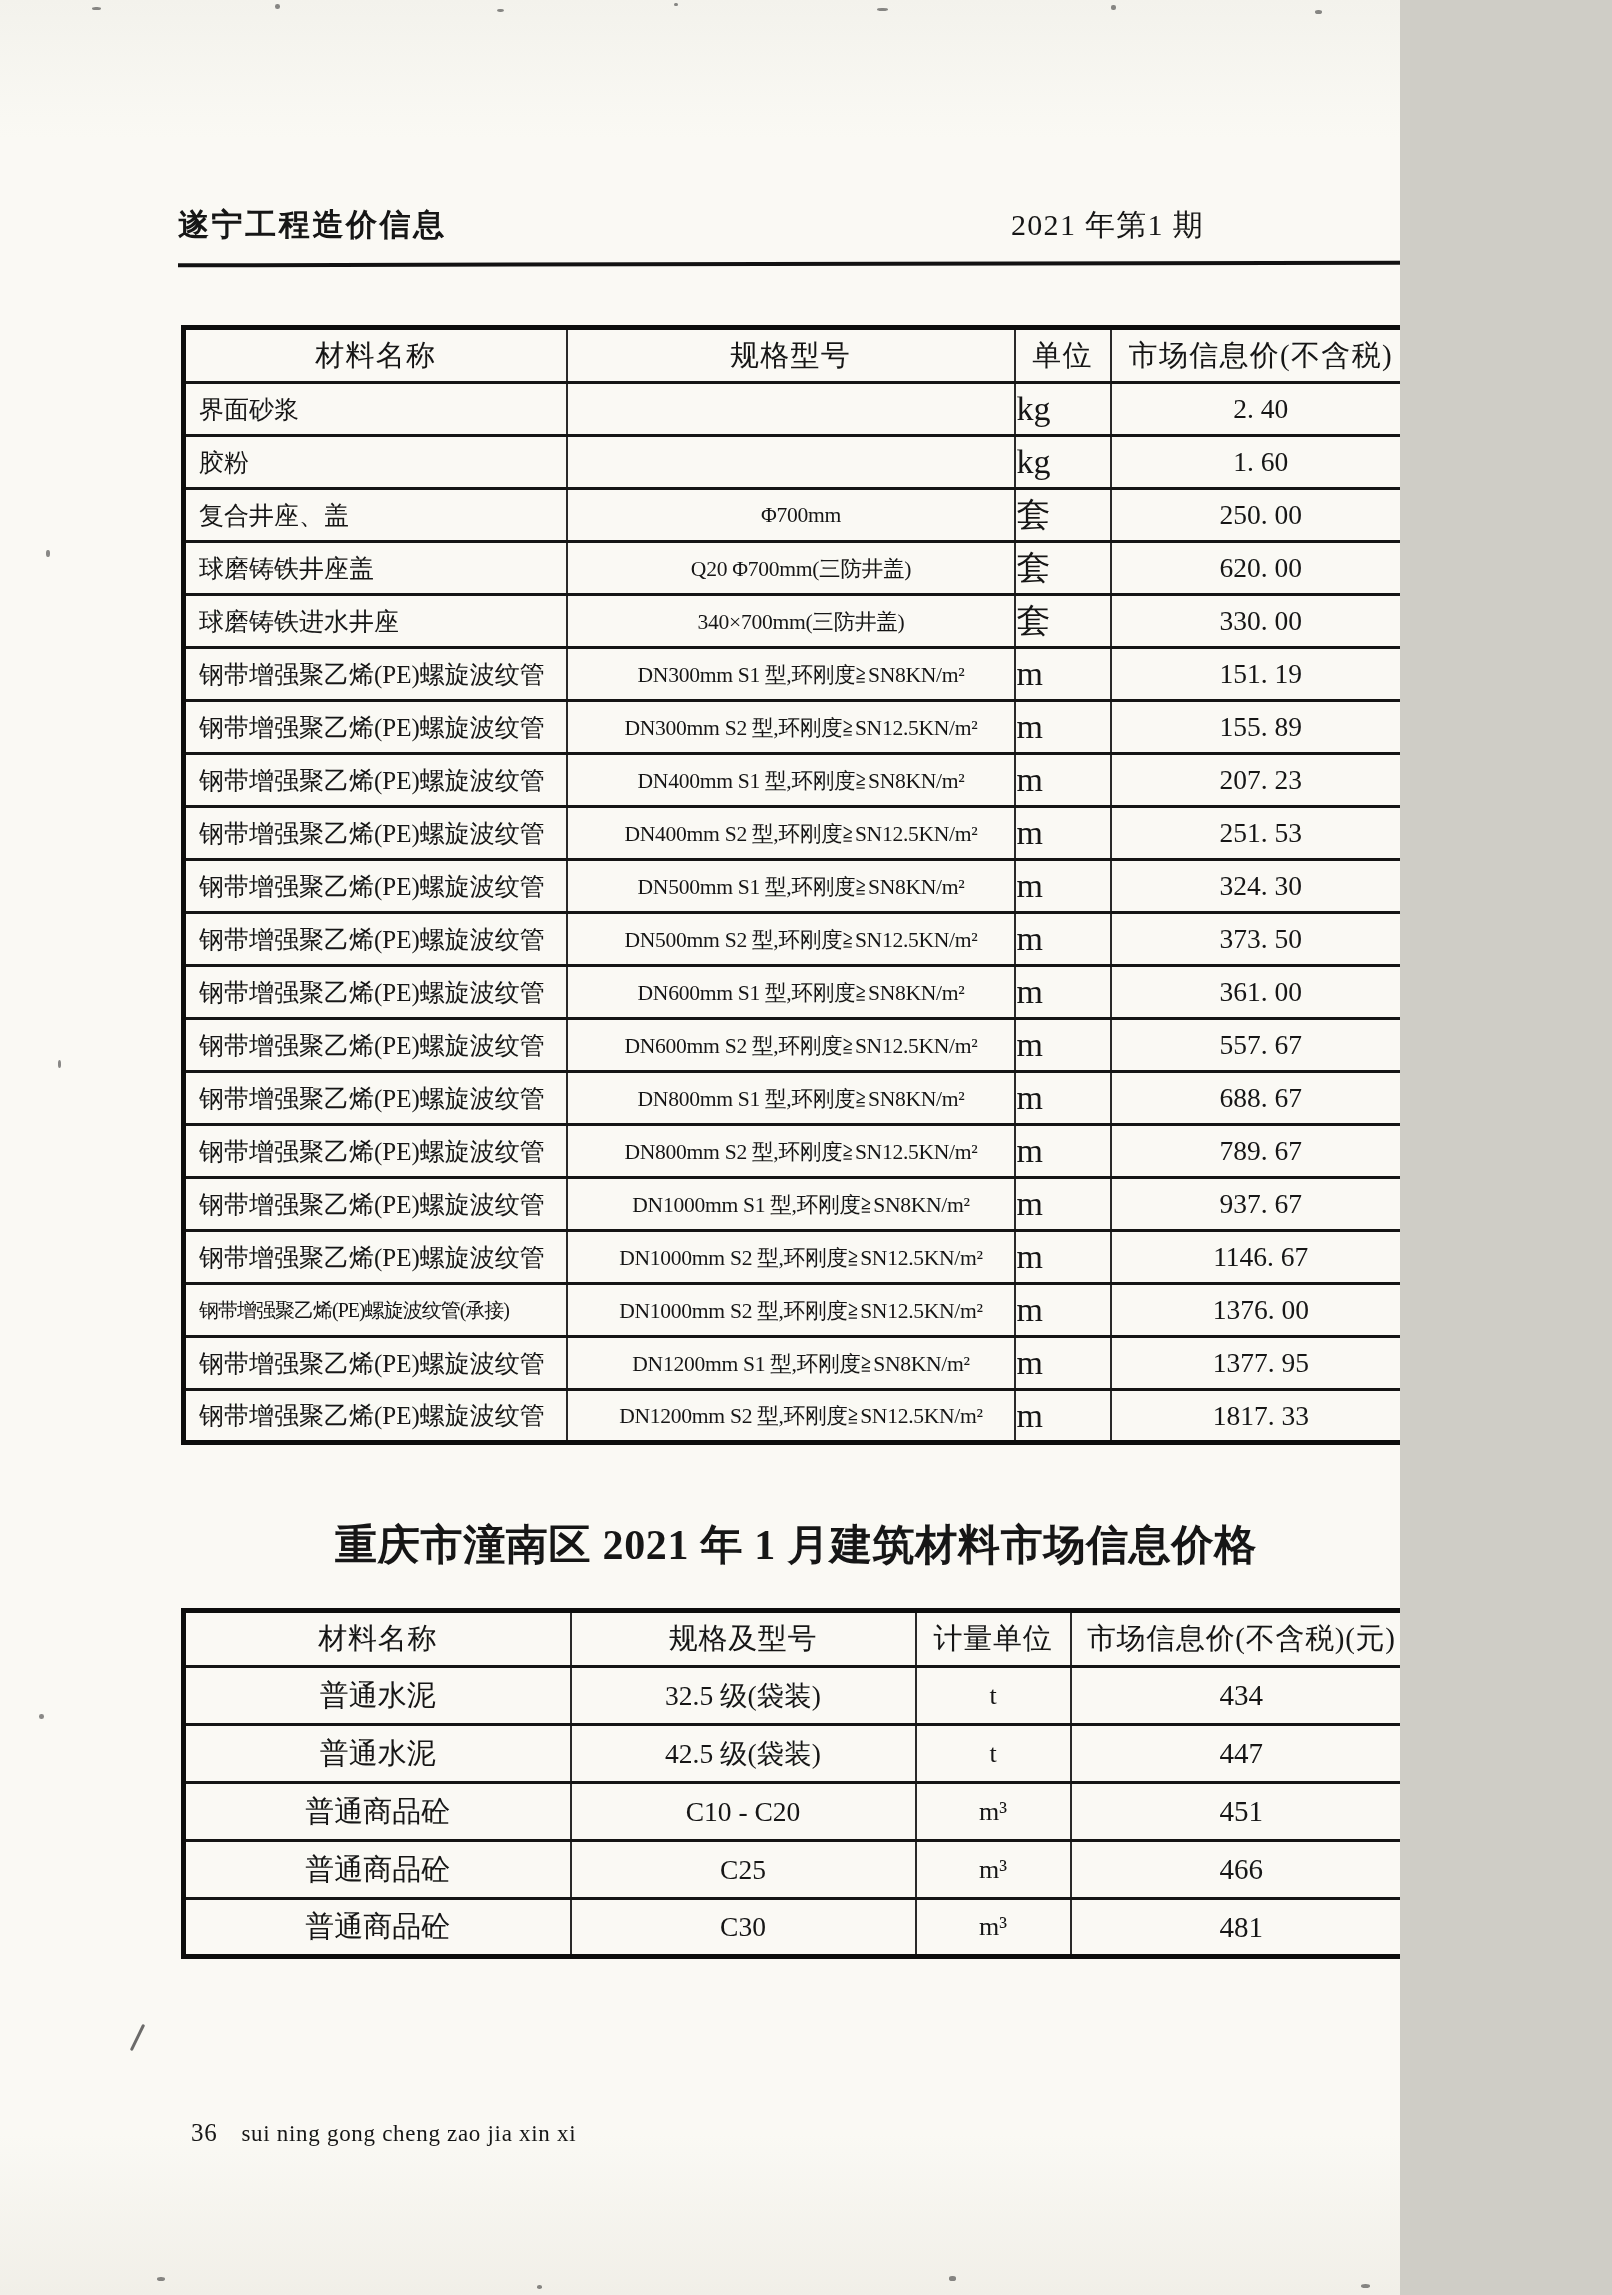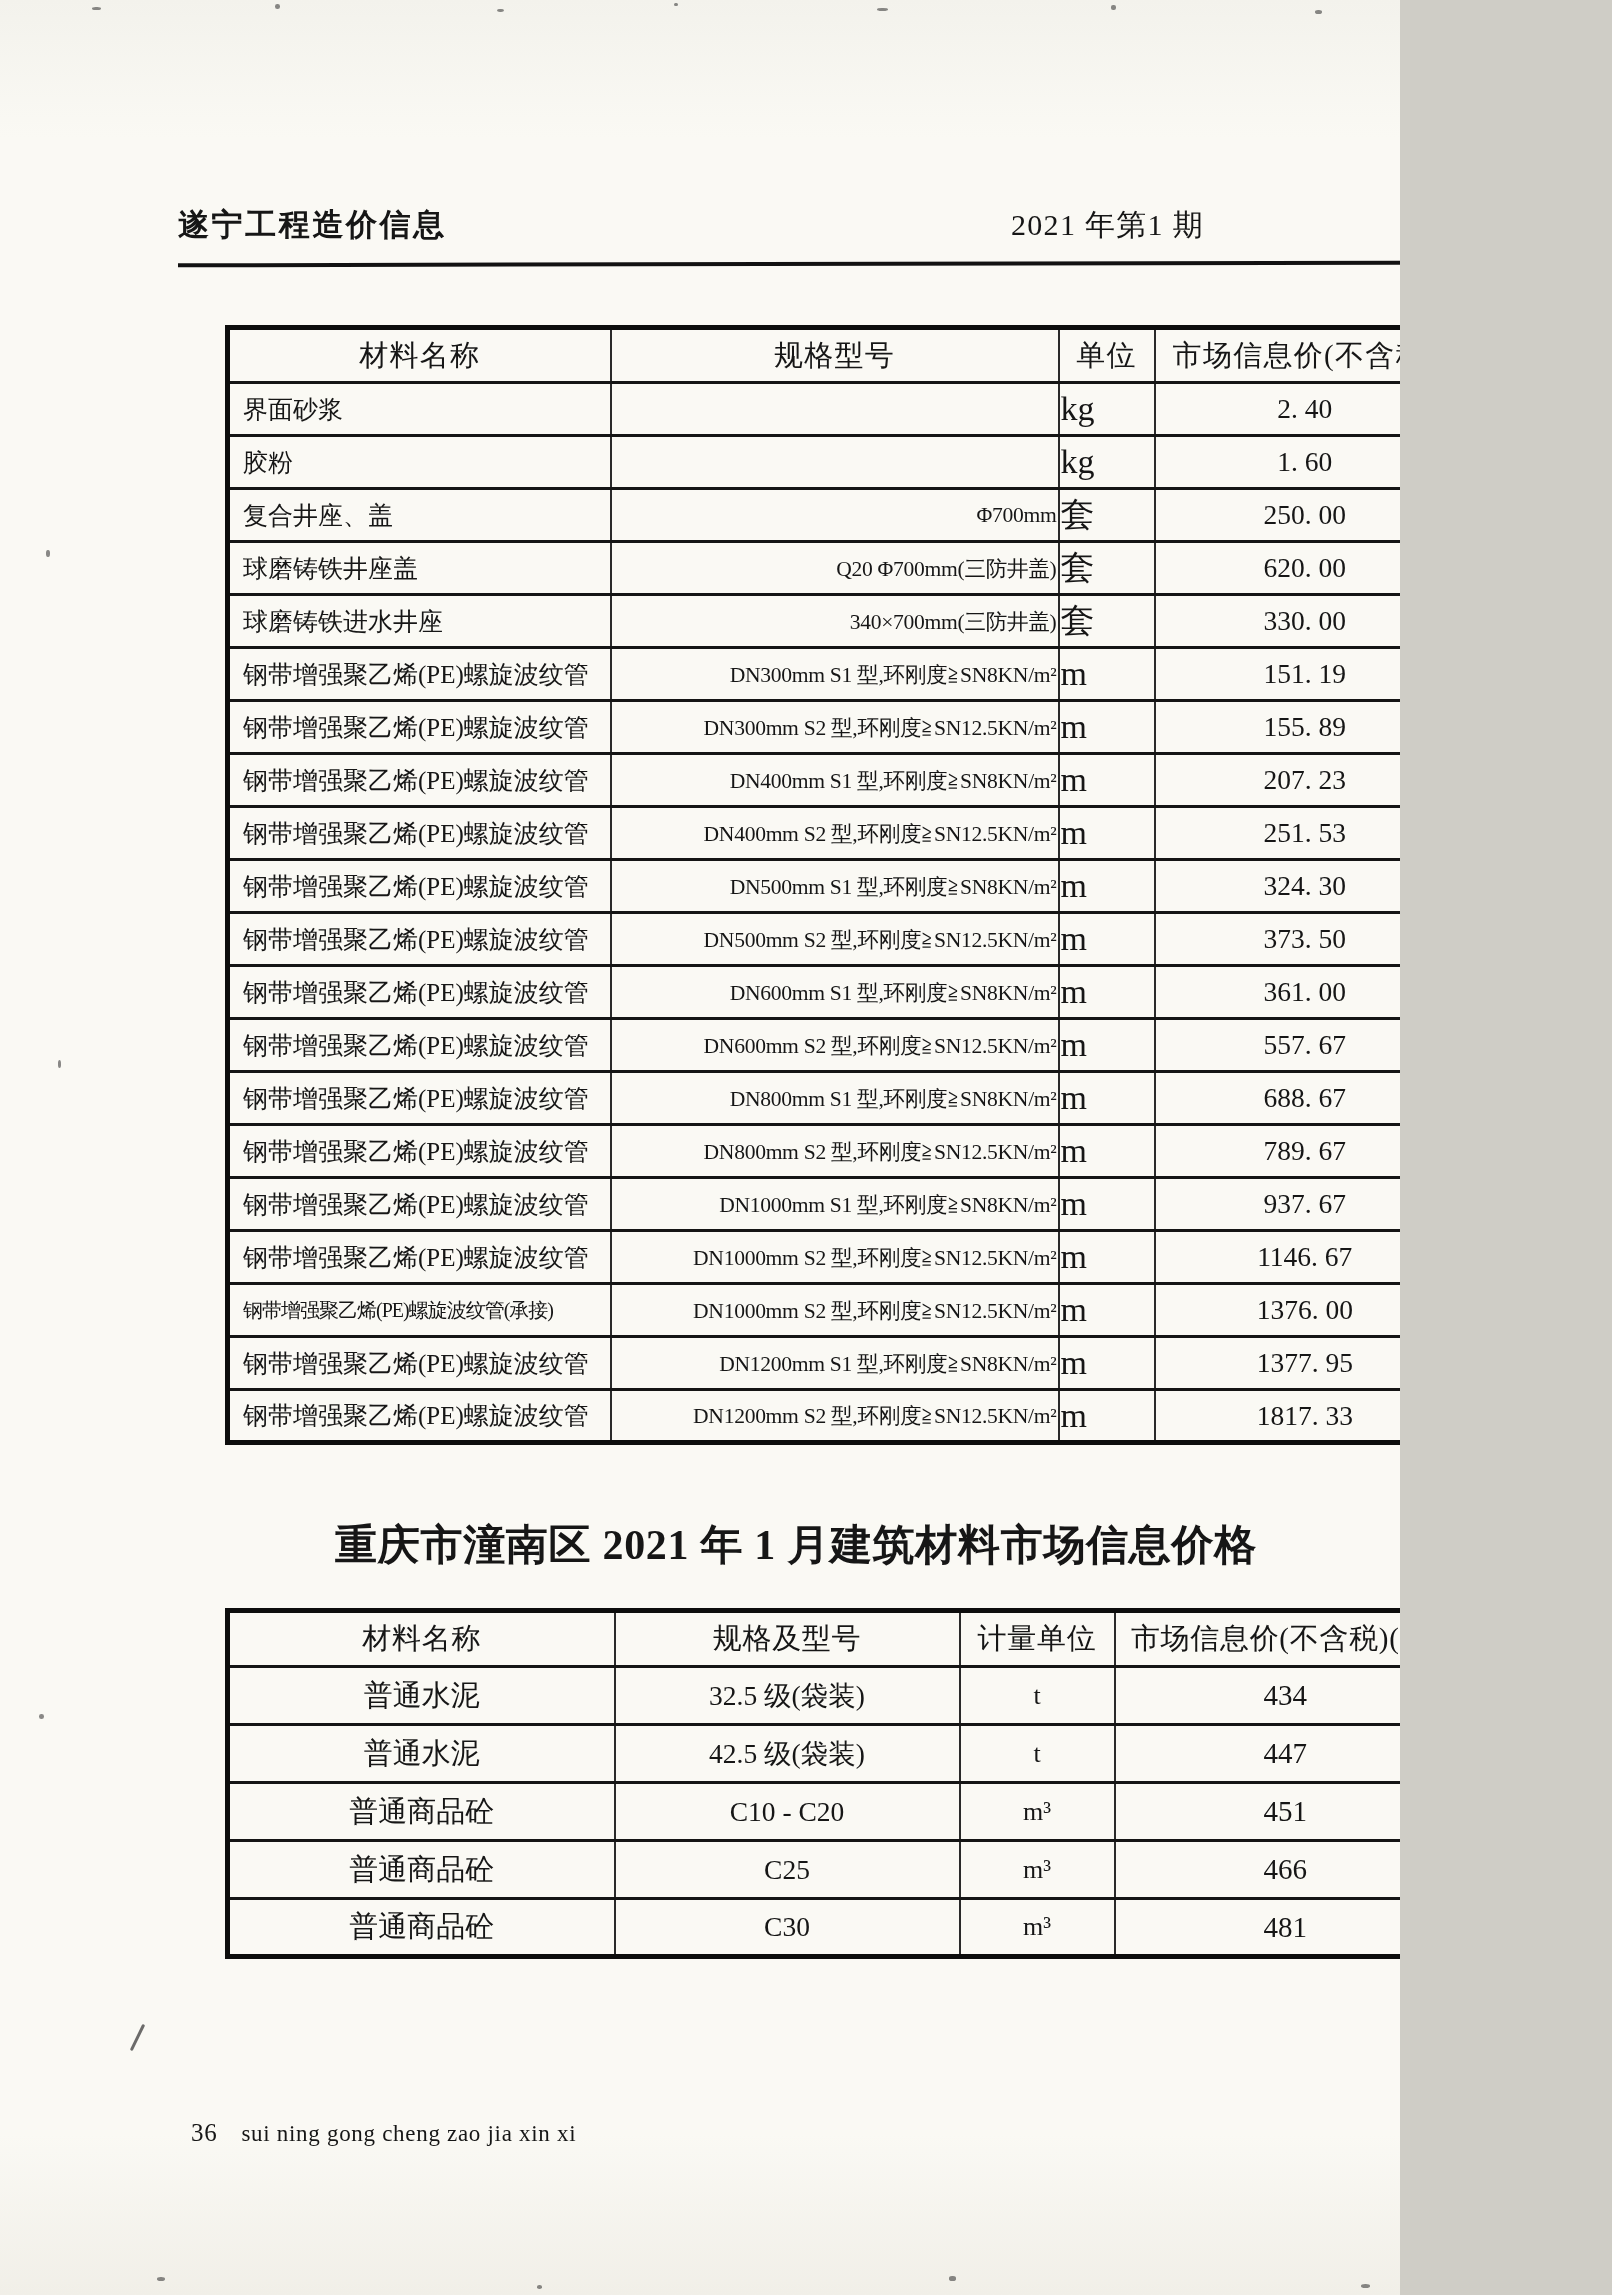--- a/index.html
+++ b/index.html
@@ -7,29 +7,29 @@
     position:relative;width:1400px;height:2295px;overflow:hidden;
     background:linear-gradient(180deg,#f3f2ec 0%,#faf9f4 6%,#faf9f4 93%,#f1efe8 100%);
     font-family:"Liberation Serif","DejaVu Serif",serif;color:#161616;
   }
   
   .page-header{position:absolute;left:178px;right:196px;top:204px;display:flex;justify-content:space-between;align-items:baseline;}
   .journal-title{font-size:31px;font-weight:700;letter-spacing:2.6px;}
   .issue-label{font-size:30px;letter-spacing:1.3px;}
   .header-rule{position:absolute;left:178px;top:262px;width:1238px;height:3.9px;background:#121212;transform:rotate(-0.12deg);}
   
-  .t{position:absolute;border-collapse:collapse;table-layout:fixed;border:5.9px solid #0d0d0d;margin-left:44px;}
+  .t{position:absolute;border-collapse:collapse;table-layout:fixed;border:5.9px solid #0d0d0d;}
   .t th,.t td{border-left:2px solid #2a2a2a;border-right:2px solid #2a2a2a;border-top:3.3px solid #151515;border-bottom:3.3px solid #151515;overflow:hidden;white-space:nowrap;}
   .t th{font-weight:400;text-align:center;}
   .t1{left:181px;top:325px;width:1230px;}
   .t1 thead tr{height:55px;}
   .t1 tbody tr{height:53px;}
   .t1 th{font-size:29px;letter-spacing:1.3px;}
   .t1 .c-name{text-align:left;padding-left:13px;font-size:25px;}
-  .t1 .c-spec{text-align:right;padding-left:22px;font-size:21.6px;letter-spacing:-0.3px;}
+  .t1 .c-spec{text-align:center;padding-left:22px;font-size:21.6px;letter-spacing:-0.3px;}
   .t1 .c-unit{text-align:left;font-size:34px;border-radius:11px;}
   .t1 .c-price{text-align:center;font-size:27.5px;}
   .t1 tbody tr:nth-child(18) .c-name{font-size:20px;letter-spacing:-1px;}
   .t2{left:181px;top:1608px;width:1230px;}
   .t2 thead tr{height:56px;}
   .t2 tbody tr{height:58px;}
   .t2 th{font-size:29px;letter-spacing:0.7px;}
   .t2 td{text-align:center;font-size:29px;}
   .t2 .c-spec{font-size:27.5px;}
   .t2 .c-unit{font-size:26px;}

